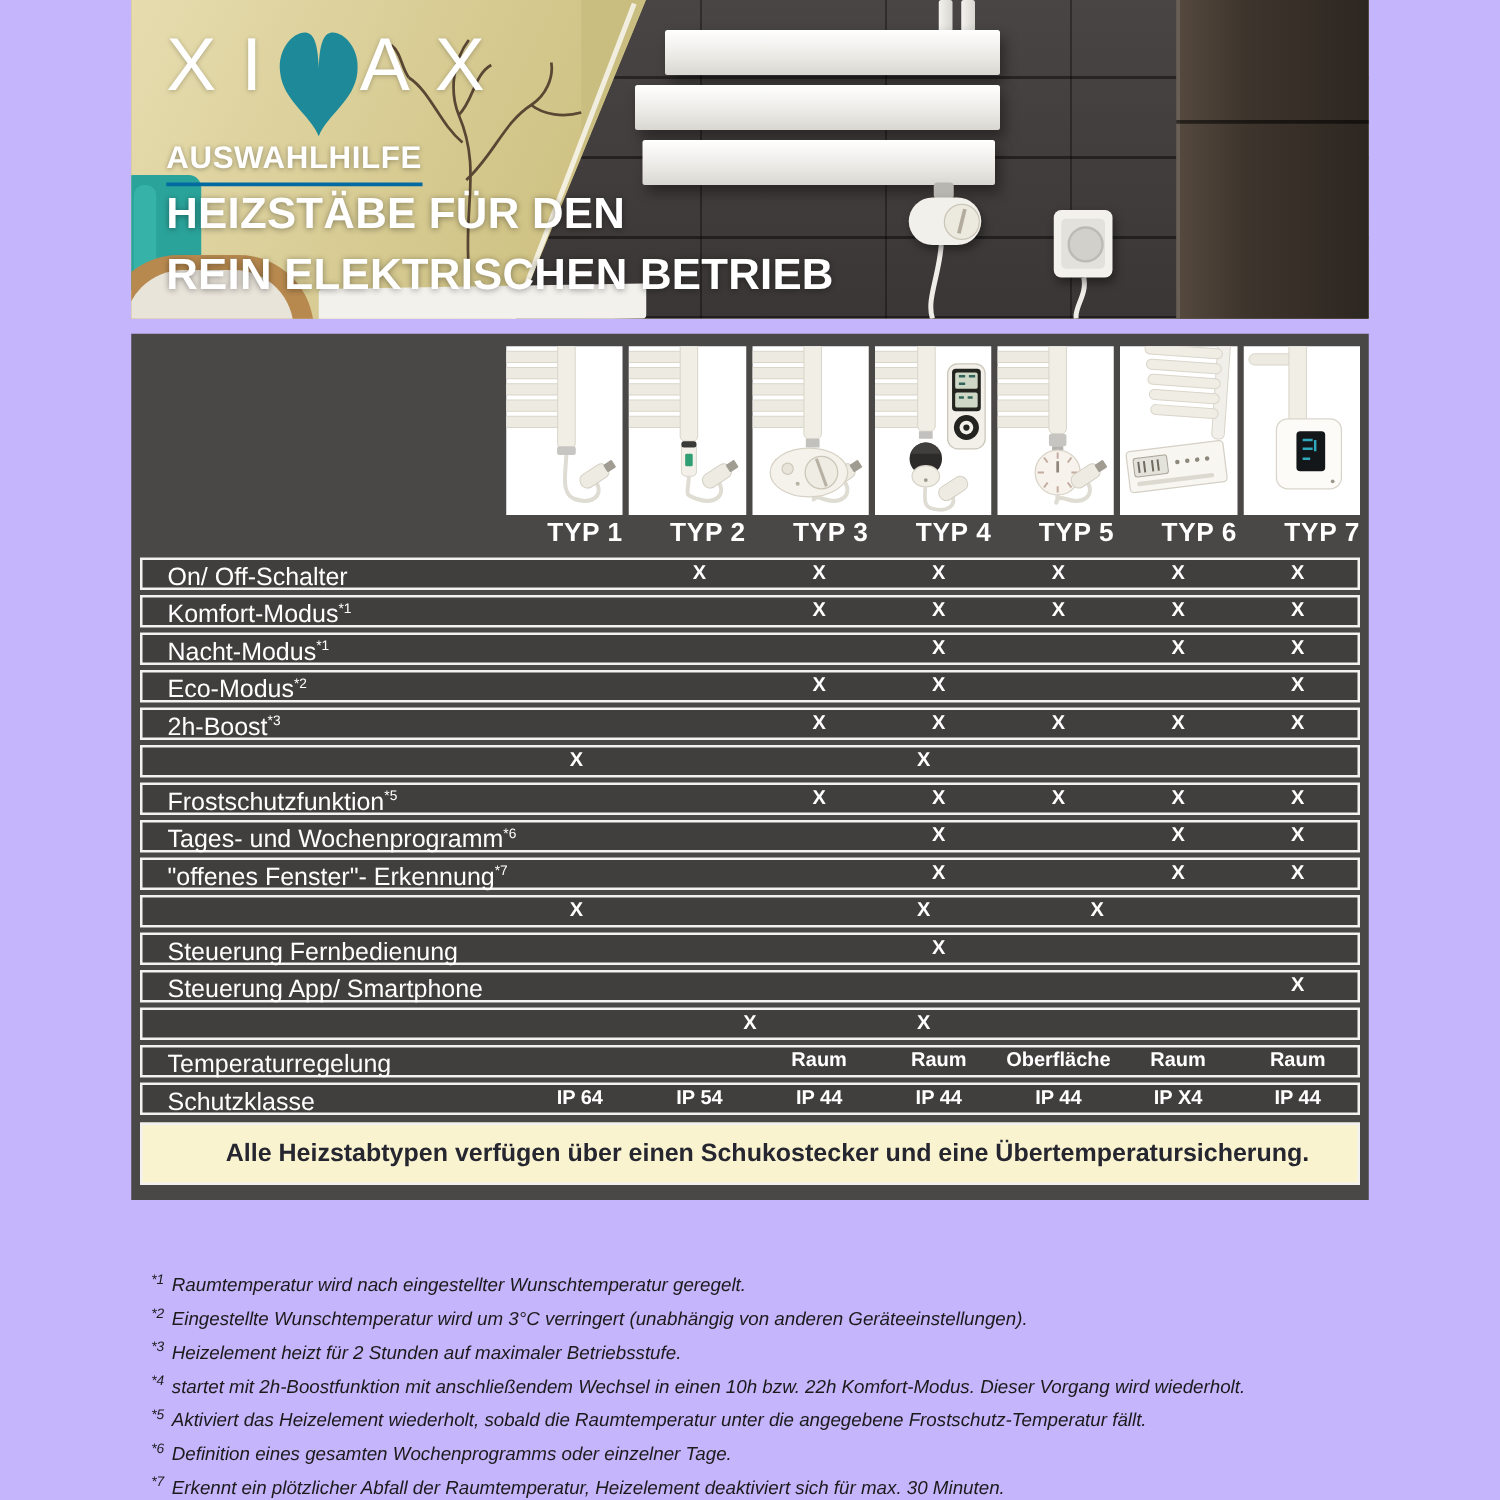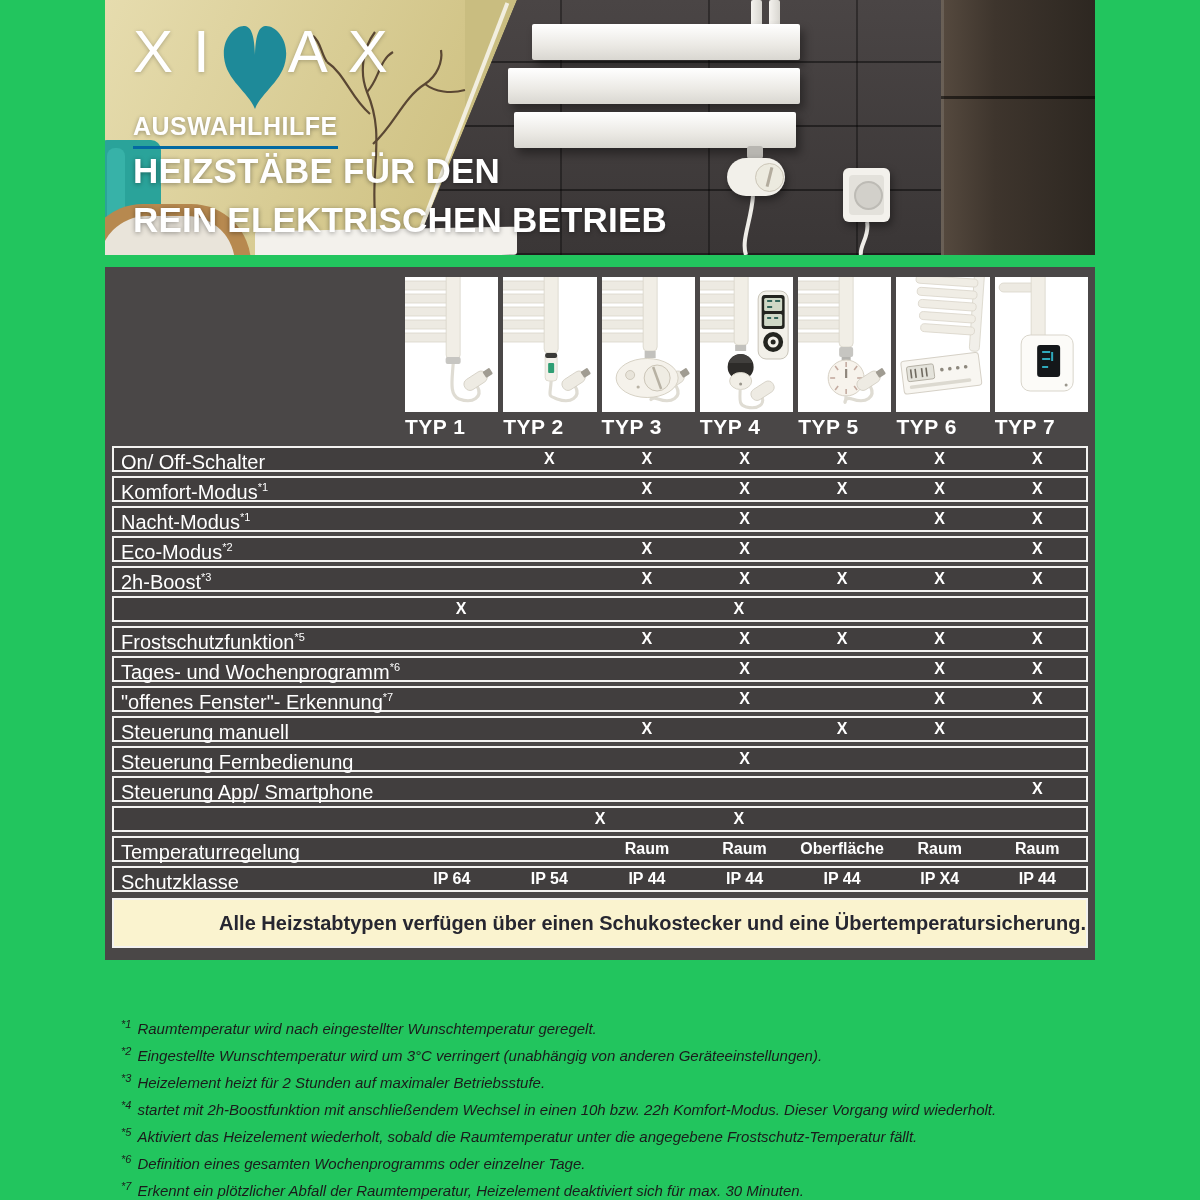--- a/index.html
+++ b/index.html
@@ -1,17 +1,17 @@
 <!DOCTYPE html>
 <html><head>
 <meta charset="utf-8">
 <style>
   html,body{margin:0;padding:0;background:#ffffff;}
   body{width:1200px;height:1200px;overflow:hidden;font-family:"Liberation Sans",sans-serif;}
-  .page{position:relative;width:1200px;height:1200px;background:#22c55e;}
+  .page{position:relative;width:1200px;height:1200px;background:#c4b5fd;}
   .content{position:relative;margin:0 105px;width:990px;}
 
   
   .hero{position:relative;height:255px;overflow:hidden;background:#c9bd80;}
   .wall-left{position:absolute;left:0;top:0;width:360px;height:255px;
     background:linear-gradient(115deg,#e6dcae 0%,#d8cc94 55%,#cdbf7f 100%);}
   .wall-tiles{position:absolute;left:307px;top:0;width:683px;height:255px;
     background-color:#413d3d;
     background-image:
       repeating-linear-gradient(0deg, rgba(0,0,0,.45) 0 2px, rgba(255,255,255,0) 2px 64px),
@@ -61,28 +61,28 @@
   .headline{margin-top:2px;font-size:35px;font-weight:700;letter-spacing:.2px;text-shadow:0 1px 5px rgba(0,0,0,.4);}
   .headline.l2{margin-top:9px;}
 
   
   .table-wrap{margin-top:12px;background:#4a4747;padding:10px 7px 12px 7px;}
   .products{display:flex;gap:5px;height:135px;}
   .products .spacer,.typ-labels .spacer{width:288px;flex:none;}
   .product-box{flex:1;background:#ffffff;overflow:hidden;}
   .product-box svg{display:block;}
   .typ-labels{display:flex;gap:5px;height:30px;align-items:center;}
-  .typ-label{flex:1;text-align:left;color:#fff;font-weight:700;font-size:21px;letter-spacing:.5px;}
+  .typ-label{flex:1;text-align:right;color:#fff;font-weight:700;font-size:21px;letter-spacing:.5px;}
   .feature-row{display:flex;align-items:center;margin-top:4px;height:22px;
     border:2px solid #f3f2f0;background:#413e3e;}
-  .feature-label{width:282px;flex:none;padding-left:7px;color:#fff;font-size:20px;line-height:22px;white-space:nowrap;}
+  .feature-label{width:282px;flex:none;padding-left:20px;color:#fff;font-size:20px;line-height:22px;white-space:nowrap;}
   .feature-label .sup{font-size:11px;vertical-align:super;}
   .feature-cell{flex:1;text-align:center;color:#fff;font-weight:700;font-size:16px;line-height:22px;}
   .banner{margin-top:6px;height:46px;border:2px solid #f3f2f0;background:#faf3cf;
-    display:flex;align-items:center;justify-content:flex-end;padding-left:28px;}
+    display:flex;align-items:center;justify-content:center;padding-left:28px;}
   .banner span{color:#262630;font-weight:700;font-size:20px;}
 
   
   .footnotes{padding:56px 0 0 16px;color:#1b1b1b;}
   .fn-line{font-style:italic;font-size:15px;line-height:17px;margin-bottom:6px;}
   .fn-marker{font-size:11px;vertical-align:super;font-style:italic;margin-right:6px;}
 </style>
 </head>
 <body>
 
@@ -398,21 +398,20 @@
             <div class="feature-label"><span>"offenes Fenster"- Erkennung</span><span class="sup">*7</span></div>
             <div class="feature-cell"></div>
             <div class="feature-cell"></div>
             <div class="feature-cell"></div>
             <div class="feature-cell">X</div>
             <div class="feature-cell"></div>
             <div class="feature-cell">X</div>
             <div class="feature-cell">X</div>
           </div>
           <div class="feature-row">
-            <div class="feature-label"><span>Steuerung manuell</span><span class="sup"></span></div>
             <div class="feature-cell"></div>
             <div class="feature-cell"></div>
             <div class="feature-cell">X</div>
             <div class="feature-cell"></div>
             <div class="feature-cell">X</div>
             <div class="feature-cell">X</div>
             <div class="feature-cell"></div>
           </div>
           <div class="feature-row">
             <div class="feature-label"><span>Steuerung Fernbedienung</span><span class="sup"></span></div>

